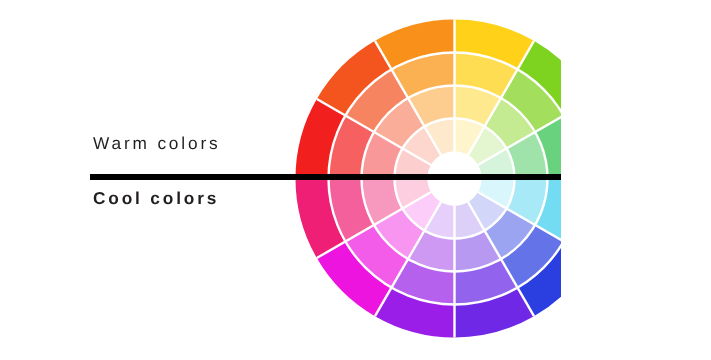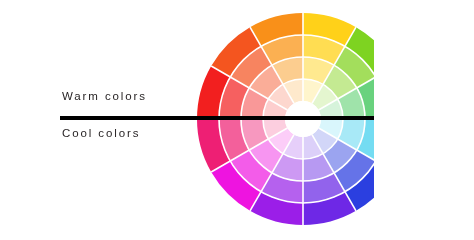--- a/index.html
+++ b/index.html
@@ -34,20 +34,21 @@
     color: #231f20;
     white-space: nowrap;
   }
   #warm-label {
     left: 62px;
     top: 90px;
   }
   #cool-label {
     left: 62px;
     top: 127px;
+    font-weight: bold;
   }
 </style>
 </head>
 <body>
 
 <div id="stage">
 
   <svg id="wheel-svg" viewBox="0 0 474 237">
     <g id="sectors-group">
         <path d="M 303 13 A 106 106 0 0 1 356 27.201307198849506 L 345 46.25386608210715 A 84 84 0 0 0 303 35 Z" fill="#ffd119" stroke="none"></path>

